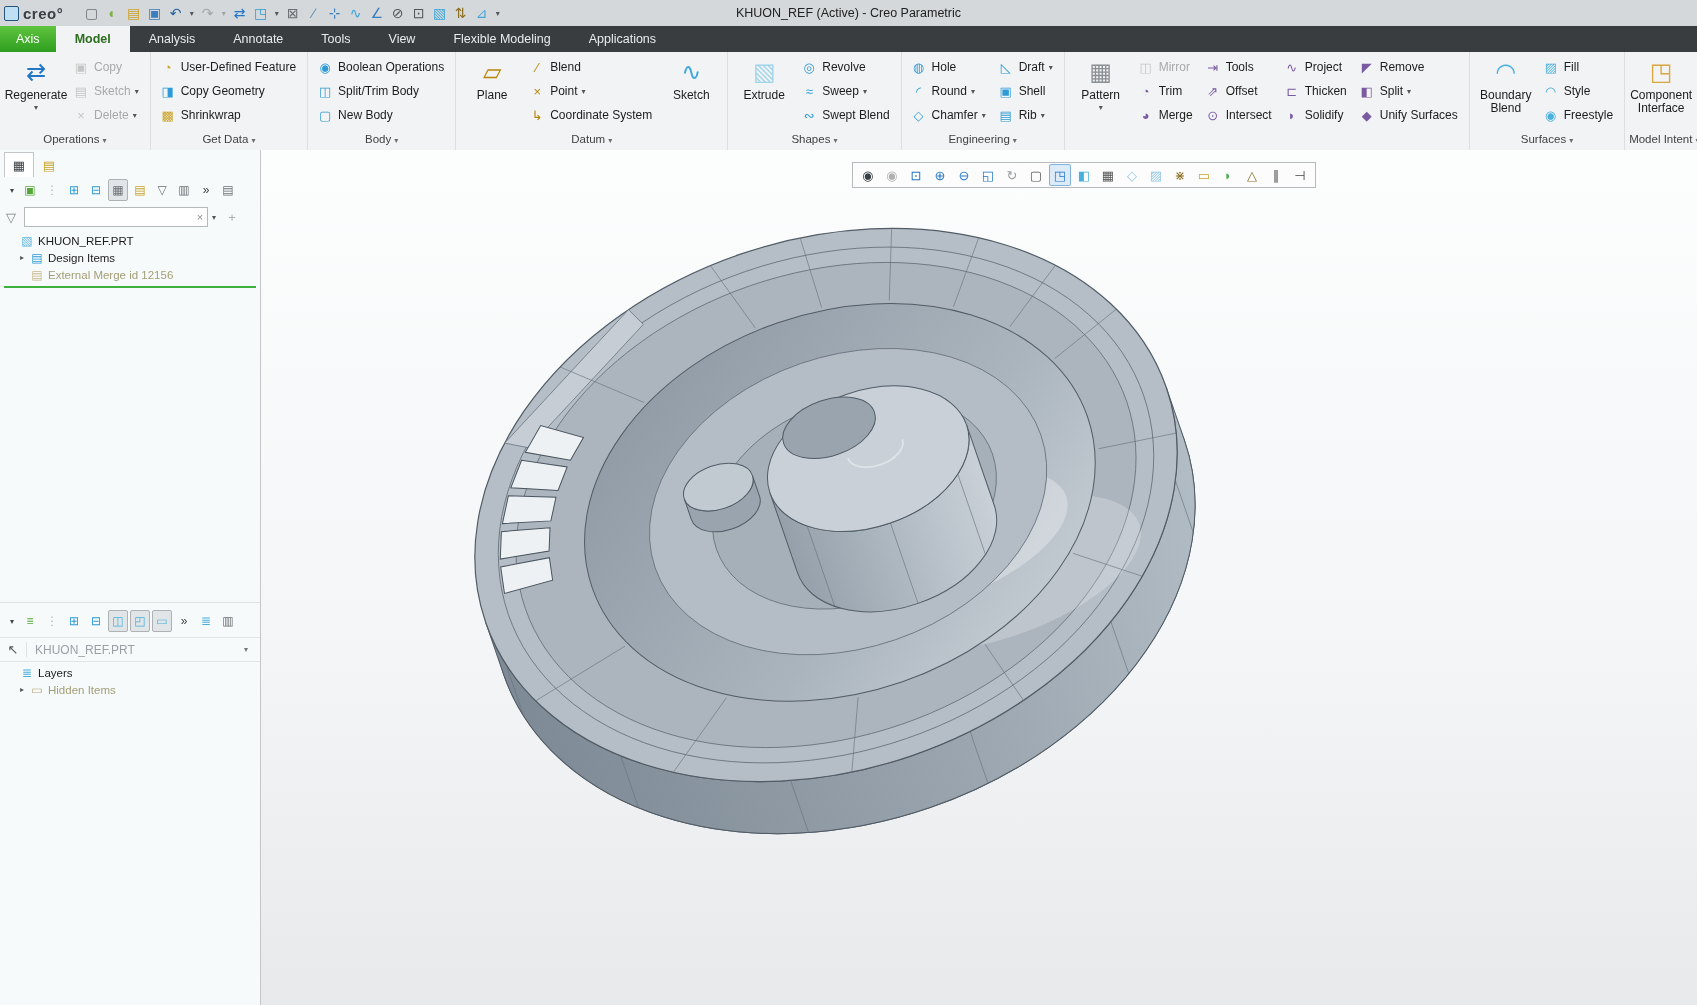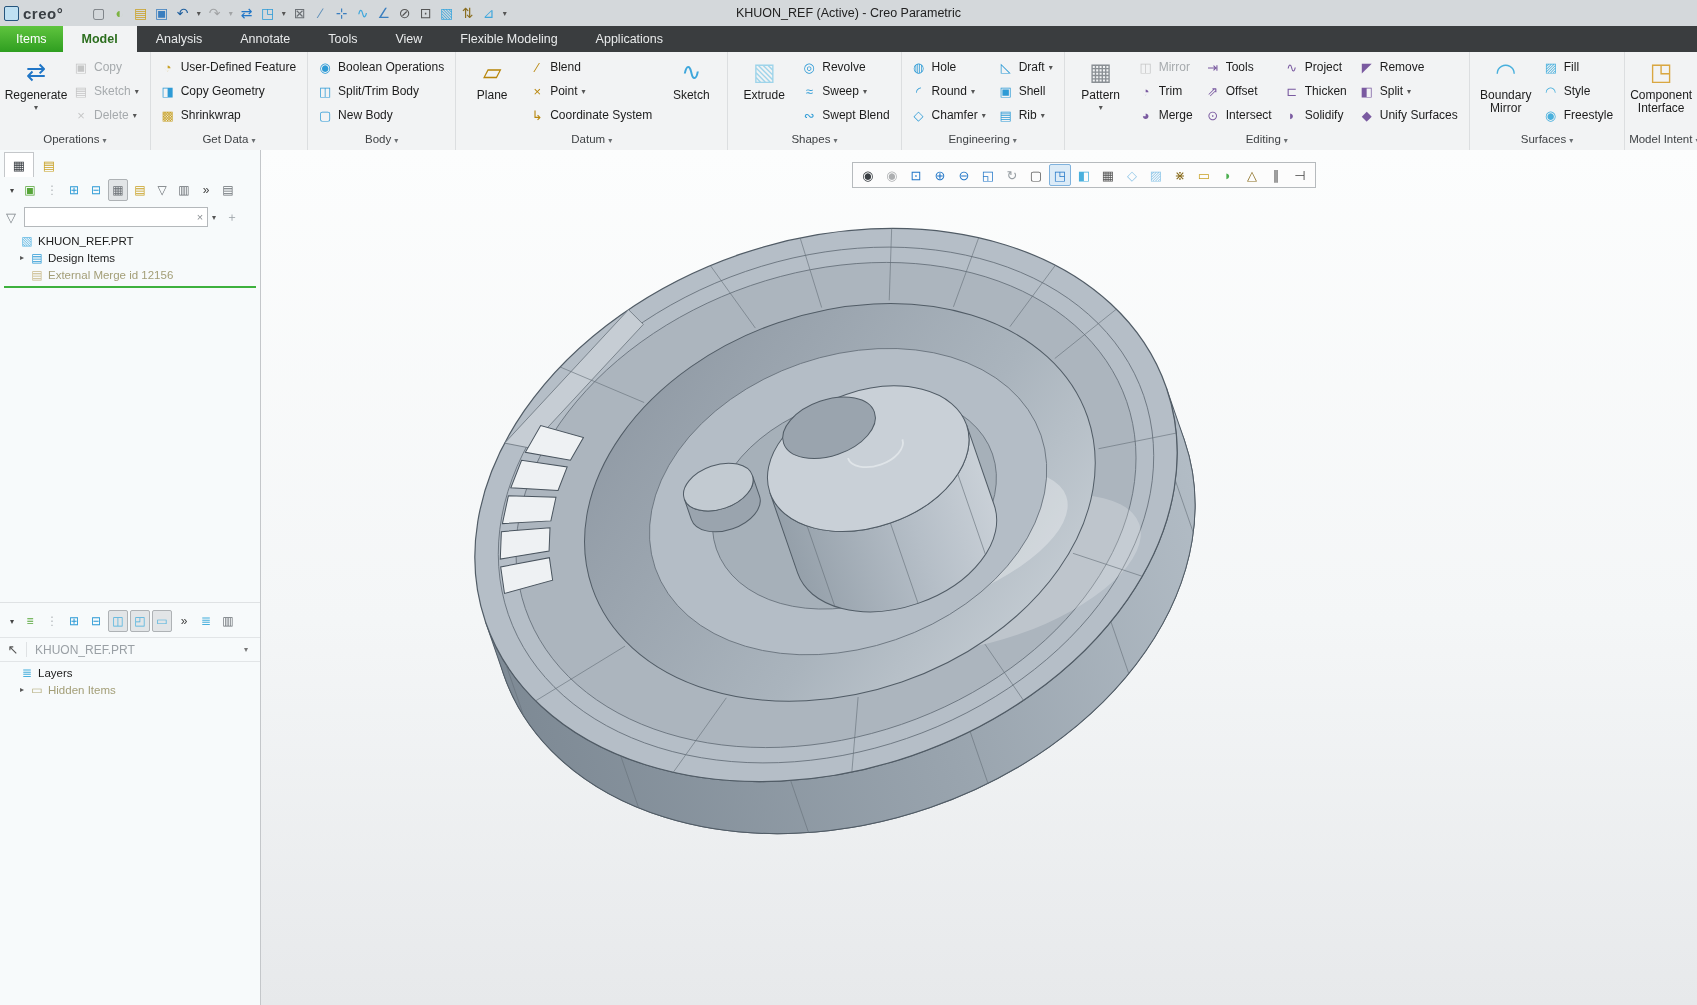--- a/index.html
+++ b/index.html
@@ -4,21 +4,21 @@
 <style>
   html,body{margin:0;padding:0;}
   body{
     width:1697px;height:1005px;overflow:hidden;position:relative;
     font-family:"Liberation Sans",sans-serif;background:#f2f3f4;
     -webkit-font-smoothing:antialiased;
   }
   
   .titlebar{position:absolute;left:0;top:0;width:1697px;height:26px;background:#d4d8db;border-bottom:1px solid #bfc3c6;}
   .title-text{position:absolute;left:0;right:0;top:0;height:26px;line-height:26px;text-align:center;font-size:12.5px;color:#222;}
-  .qat{position:absolute;left:4px;top:0;height:26px;display:flex;align-items:center;gap:11px;}
+  .qat{position:absolute;left:4px;top:0;height:26px;display:flex;align-items:center;gap:4px;}
   .logo{display:flex;align-items:center;gap:4px;margin-right:14px;cursor:default;}
   .logo-box{width:13px;height:13px;background:#bfe0f2;border:1.5px solid #25557d;border-radius:2px;}
   .logo-word{font-size:15px;font-weight:bold;color:#3a3f44;letter-spacing:.5px;}
   .qic{width:21px;height:22px;display:flex;align-items:center;justify-content:center;font-size:14px;border-radius:2px;}
   .qic.dd{width:11px;font-size:8px;color:#555;}
   .qic.dis{opacity:.4;}
   
   .tabs{position:absolute;left:0;top:26px;width:1697px;height:26px;background:#3a3d3f;display:flex;}
   .tab{padding:0 19px;line-height:26px;font-size:12.5px;color:#e9ebec;cursor:default;}
   .tab.file{background:linear-gradient(#5fc43e,#2f9e20);color:#fff;padding:0 16px;}
@@ -108,21 +108,21 @@
         <span class="qic" style="color: rgb(85, 85, 85);">⊡</span>
         <span class="qic" style="color: rgb(63, 167, 220);">▧</span>
         <span class="qic" style="color: rgb(138, 109, 31);">⇅</span>
         <span class="qic" style="color: rgb(63, 167, 220);">⊿</span>
         <span class="qic dd">▾</span>
       </span>
   </div>
 </div>
 
 <div class="tabs" id="tabbar">
-    <span class="tab file">Items</span>
+    <span class="tab file">Axis</span>
     <span class="tab active">Model</span>
     <span class="tab">Analysis</span>
     <span class="tab">Annotate</span>
     <span class="tab">Tools</span>
     <span class="tab">View</span>
     <span class="tab">Flexible Modeling</span>
     <span class="tab">Applications</span>
   </div>
 
 <div class="ribbon" id="ribbon">
@@ -347,28 +347,27 @@
             <span class="ric" style="color: rgb(122, 90, 160);">◧</span>
             <span>Split</span>
             <span class="caret">▾</span>
           </div>
           <div class="rsmall">
             <span class="ric" style="color: rgb(122, 90, 160);">◆</span>
             <span>Unify Surfaces</span>
           </div>
         </div>
       </div>
-      <div class="rgroup-label"><span>Editing</span><span class="caret">▾</span></div>
     </div>
     <div class="rgroup">
       <div class="rgroup-items">
         <div class="rcol">
           <div class="rbig">
             <span class="ric" style="color: rgb(73, 176, 221);">◠</span>
-            <div class="blabel">Boundary Mirror</div>
+            <div class="blabel">Boundary Blend</div>
           </div>
         </div>
         <div class="rcol">
           <div class="rsmall">
             <span class="ric" style="color: rgb(73, 176, 221);">▨</span>
             <span>Fill</span>
           </div>
           <div class="rsmall">
             <span class="ric" style="color: rgb(73, 176, 221);">◠</span>
             <span>Style</span>

